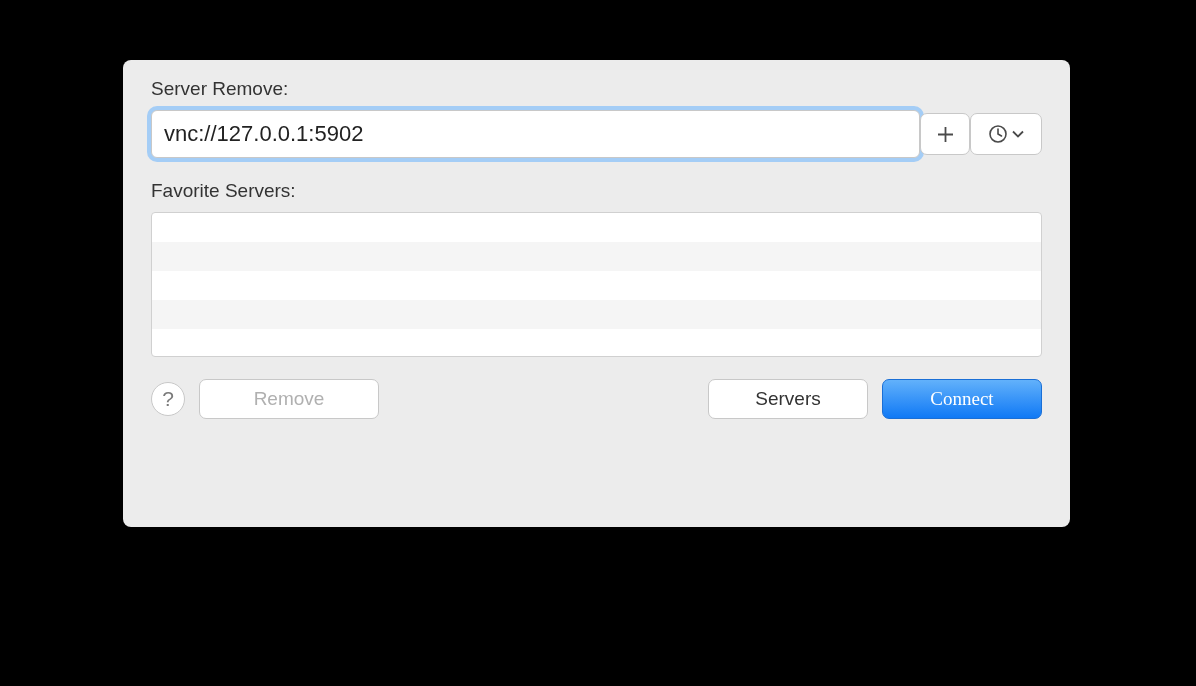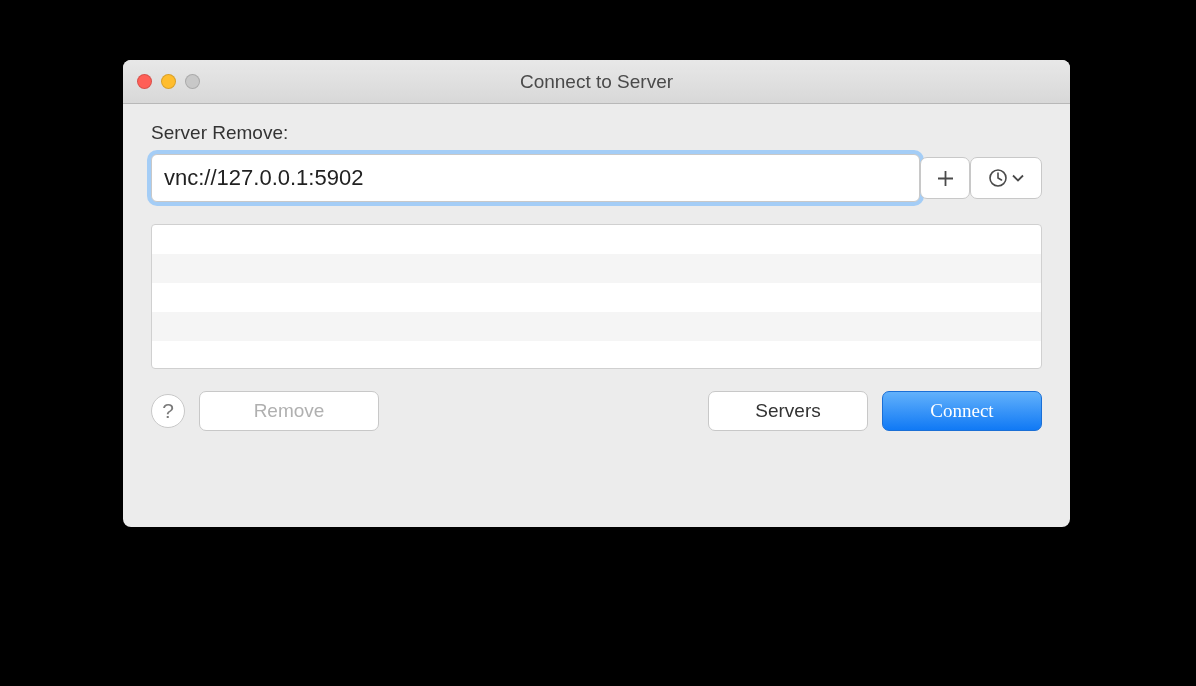--- a/index.html
+++ b/index.html
@@ -184,28 +184,20 @@
       background: linear-gradient(to bottom, #62b1fb, #1079f5);
       color: #fff;
       border: 1px solid #1a6fd6;
       font-family: Liberation Serif, serif;
     }
   </style>
 </head>
 <body>
 
 <div class="window">
-  <div class="titlebar">
-    <div class="traffic-lights">
-      <div class="traffic-light tl-close"></div>
-      <div class="traffic-light tl-min"></div>
-      <div class="traffic-light tl-max"></div>
-    </div>
-    <div class="title">Connect to Server</div>
-  </div>
 
   <div class="content">
     <div class="label">Server Remove:</div>
 
     <div class="address-row">
       <div class="input-wrap">
         <input type="text" class="server-input" value="vnc://127.0.0.1:5902" style="">
       </div>
       <div class="sq-btn">
         <svg width="19" height="19" viewBox="0 0 19 19">
@@ -216,20 +208,21 @@
         <svg width="20" height="20" viewBox="0 0 20 20">
           <circle cx="10" cy="10" r="8" stroke="#4a4a4a" stroke-width="1.6" fill="none"></circle>
           <path d="M10 5 V10 L13.5 12" stroke="#4a4a4a" stroke-width="1.6" fill="none" stroke-linecap="round"></path>
         </svg>
         <svg width="12" height="8" viewBox="0 0 12 8">
           <path d="M1 1.5 L6 6.5 L11 1.5" stroke="#4a4a4a" stroke-width="1.8" fill="none"></path>
         </svg>
       </div>
     </div>
 
+    <div class="label">Favorite Servers:</div>
 
     <div class="favorites-list">
       <div class="fav-row"></div>
       <div class="fav-row"></div>
       <div class="fav-row"></div>
       <div class="fav-row"></div>
       <div class="fav-row"></div>
     </div>
 
     <div class="footer">

